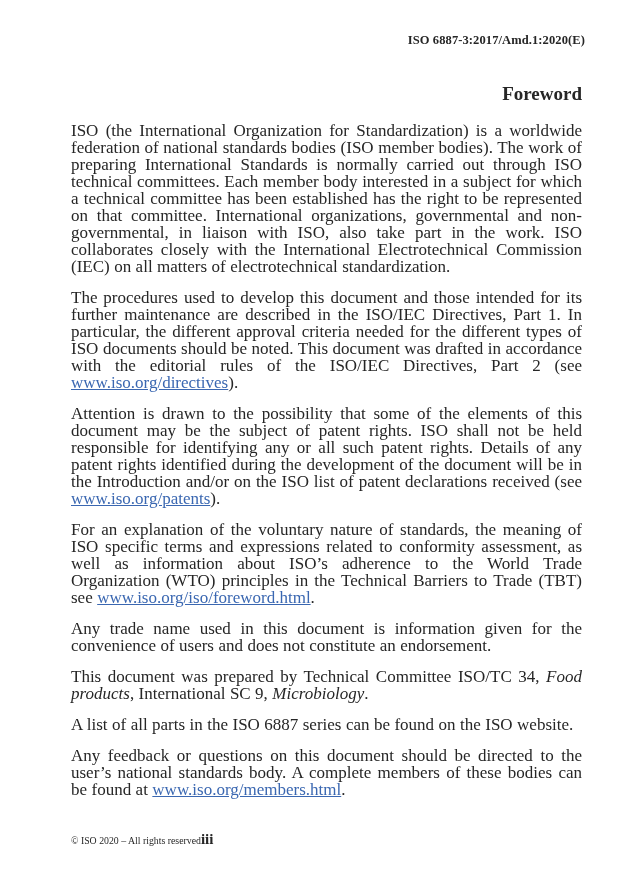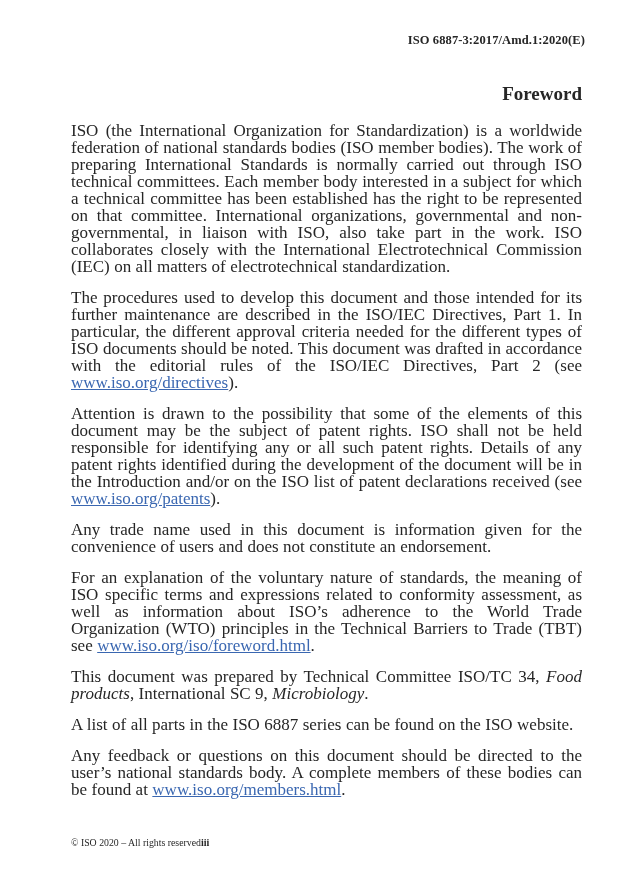--- a/index.html
+++ b/index.html
@@ -62,40 +62,40 @@
     bottom: 26px;
     left: 71px;
     right: 33px;
     display: flex;
     justify-content: flex-start;
     align-items: baseline;
     font-size: 9.8px;
   }
   .page-footer .page-number {
     font-weight: bold;
-    font-size: 10px;
+    font-size: 15px;
   }
 </style>
 </head>
 <body>
 
 <div class="page">
 
   <div class="page-header">
     <span>ISO 6887-3:2017/Amd.1:2020(E)</span>
   </div>
 
   <div class="body-area">
     <h1 class="doc-title">Foreword</h1>
     <div class="content" id="paragraph-container">
         <p><span>ISO (the International Organization for Standardization) is a worldwide federation of national standards bodies (ISO member bodies). The work of preparing International Standards is normally carried out through ISO technical committees. Each member body interested in a subject for which a technical committee has been established has the right to be represented on that committee. International organizations, governmental and non-governmental, in liaison with ISO, also take part in the work. ISO collaborates closely with the International Electrotechnical Commission (IEC) on all matters of electrotechnical standardization.</span></p>
         <p><span>The procedures used to develop this document and those intended for its further maintenance are described in the ISO/IEC Directives, Part 1. In particular, the different approval criteria needed for the different types of ISO documents should be noted. This document was drafted in accordance with the editorial rules of the ISO/IEC Directives, Part 2 (see </span><a href="#">www.iso.org/directives</a><span>).</span></p>
         <p><span>Attention is drawn to the possibility that some of the elements of this document may be the subject of patent rights. ISO shall not be held responsible for identifying any or all such patent rights. Details of any patent rights identified during the development of the document will be in the Introduction and/or on the ISO list of patent declarations received (see </span><a href="#">www.iso.org/patents</a><span>).</span></p>
+        <p><span>For an explanation of the voluntary nature of standards, the meaning of ISO specific terms and expressions related to conformity assessment, as well as information about ISO’s adherence to the World Trade Organization (WTO) principles in the Technical Barriers to Trade (TBT) see </span><a href="#">www.iso.org/iso/foreword.html</a><span>.</span></p>
         <p><span>Any trade name used in this document is information given for the convenience of users and does not constitute an endorsement.</span></p>
-        <p><span>For an explanation of the voluntary nature of standards, the meaning of ISO specific terms and expressions related to conformity assessment, as well as information about ISO’s adherence to the World Trade Organization (WTO) principles in the Technical Barriers to Trade (TBT) see </span><a href="#">www.iso.org/iso/foreword.html</a><span>.</span></p>
         <p><span>This document was prepared by Technical Committee ISO/TC 34, </span><em>Food products</em><span>, International SC 9, </span><em>Microbiology</em><span>.</span></p>
         <p><span>A list of all parts in the ISO 6887 series can be found on the ISO website.</span></p>
         <p><span>Any feedback or questions on this document should be directed to the user’s national standards body. A complete members of these bodies can be found at </span><a href="#">www.iso.org/members.html</a><span>.</span></p>
       </div>
   </div>
 
   <div class="page-footer">
     <span class="copyright">© ISO 2020 – All rights reserved</span>
     <span class="page-number">iii</span>
   </div>

